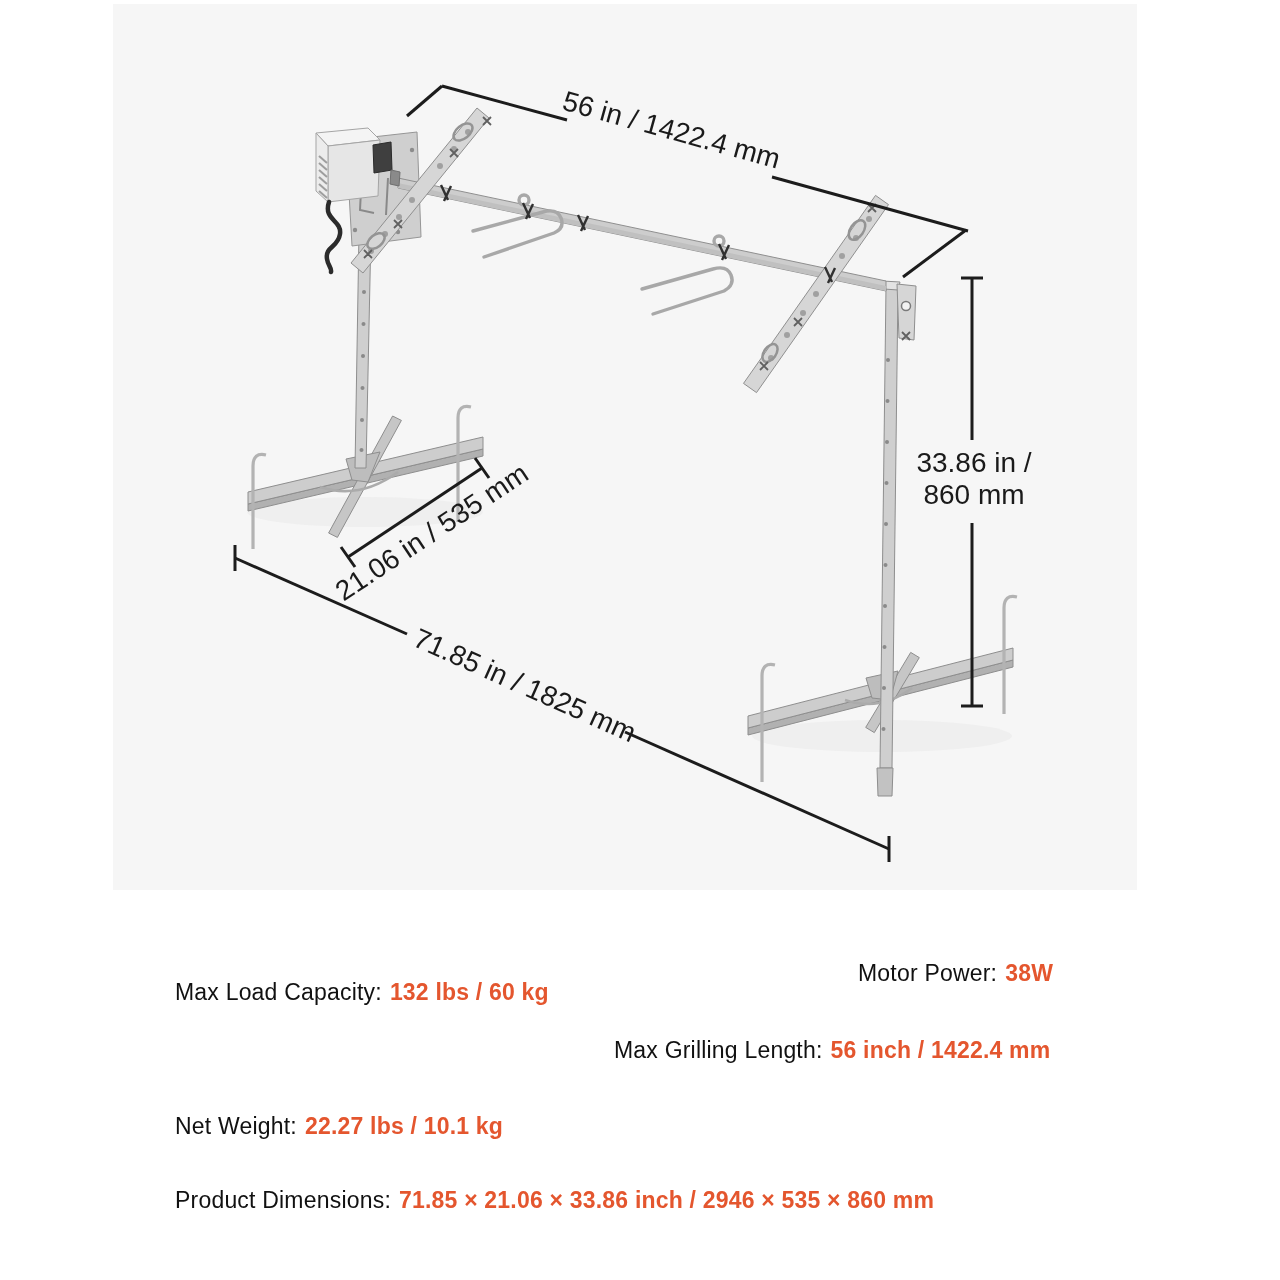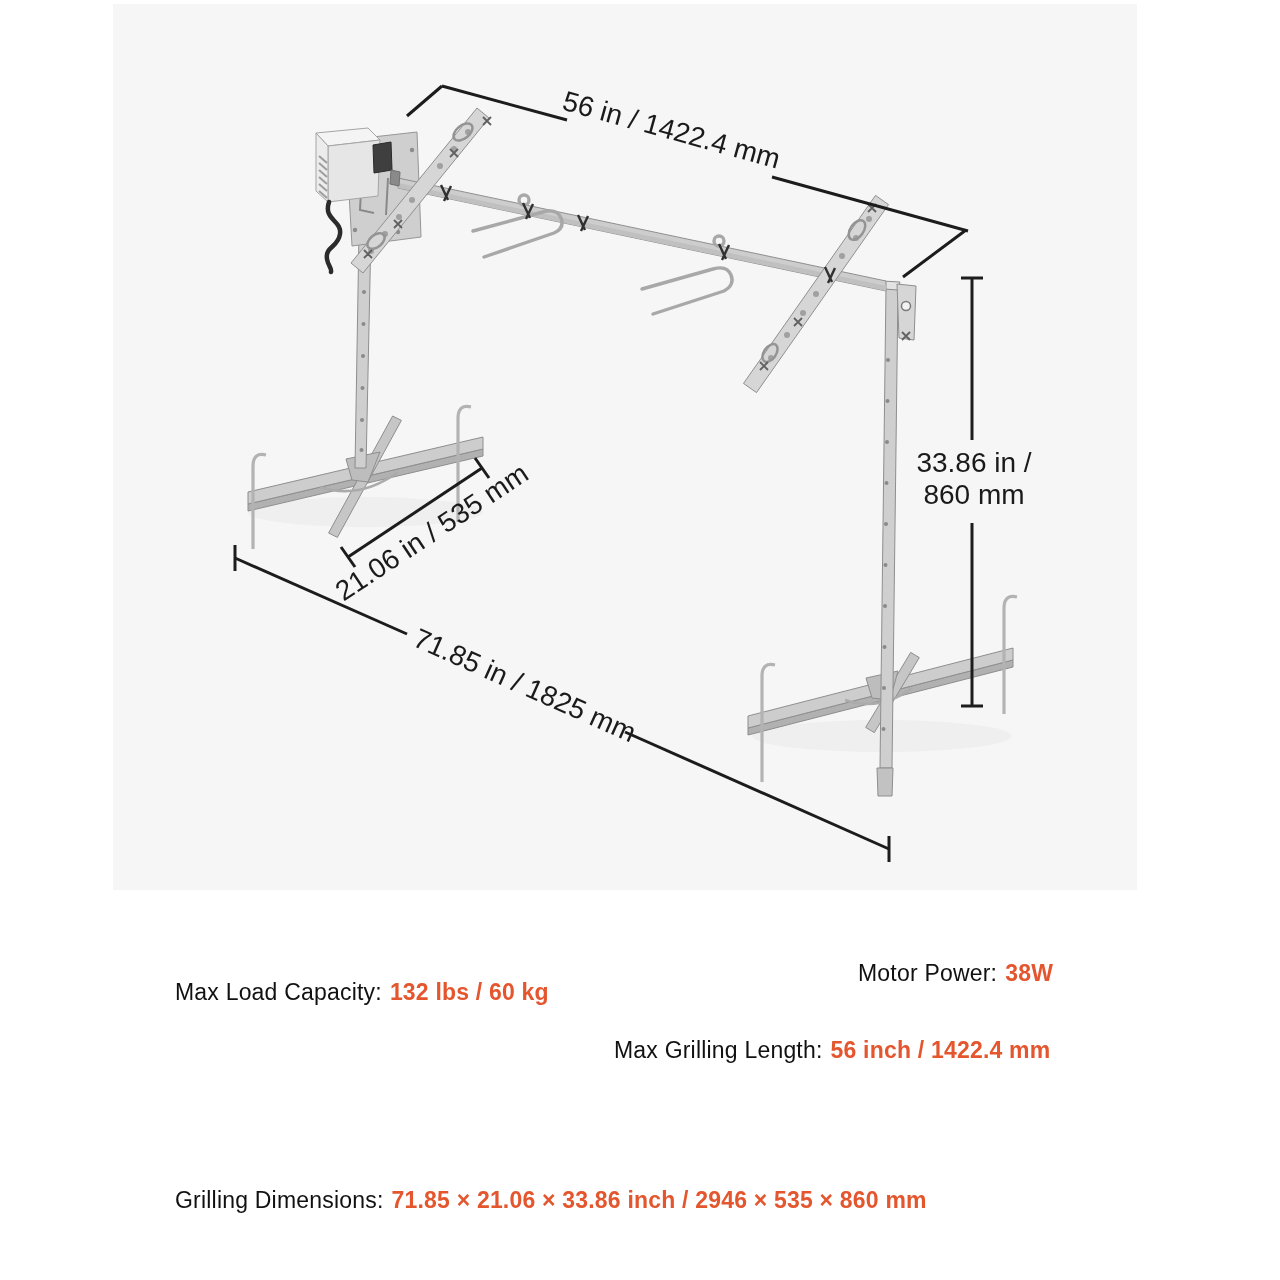--- a/index.html
+++ b/index.html
@@ -202,16 +202,17 @@
       </g>
     </svg>
   </div>
 
   <div class="spec spec-line1"><span>Motor Power:</span><span class="val">38W</span></div>
 
   <div class="spec spec-line2a"><span>Max Load Capacity:</span><span class="val">132 lbs / 60 kg</span></div>
 
   <div class="spec spec-line2b"><span>Max Grilling Length:</span><span class="val">56 inch / 1422.4 mm</span></div>
 
-
-  <div class="spec spec-line4"><span>Grilling Dimensions:</span><span class="val">71.85 × 21.06 × 33.86 inch / 2946 × 535 × 860 mm</span></div>
+  <div class="spec spec-line3"><span>Net Weight:</span><span class="val">22.27 lbs / 10.1 kg</span></div>
+
+  <div class="spec spec-line4"><span>Product Dimensions:</span><span class="val">71.85 × 21.06 × 33.86 inch / 2946 × 535 × 860 mm</span></div>
 
 </div>
 
 </body></html>

